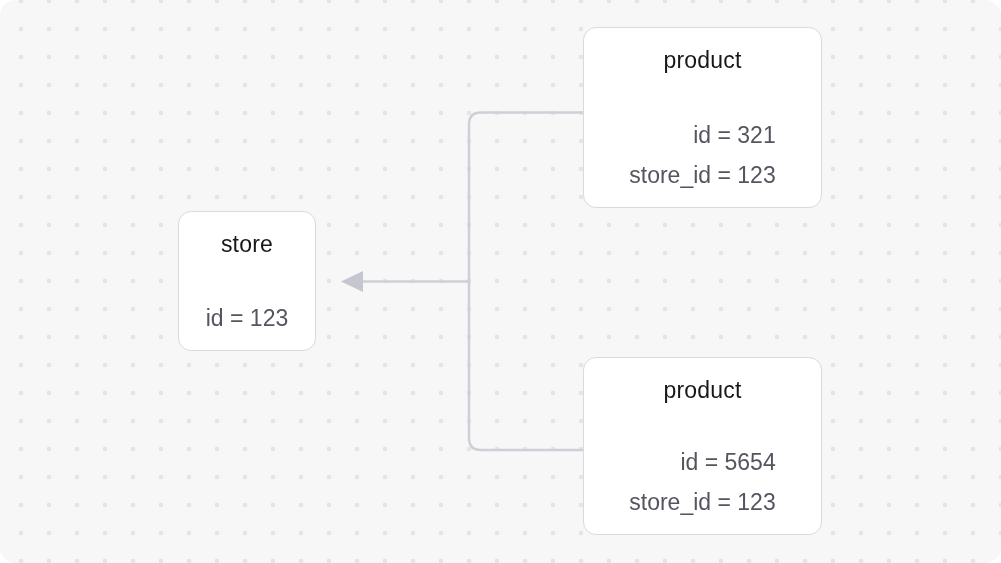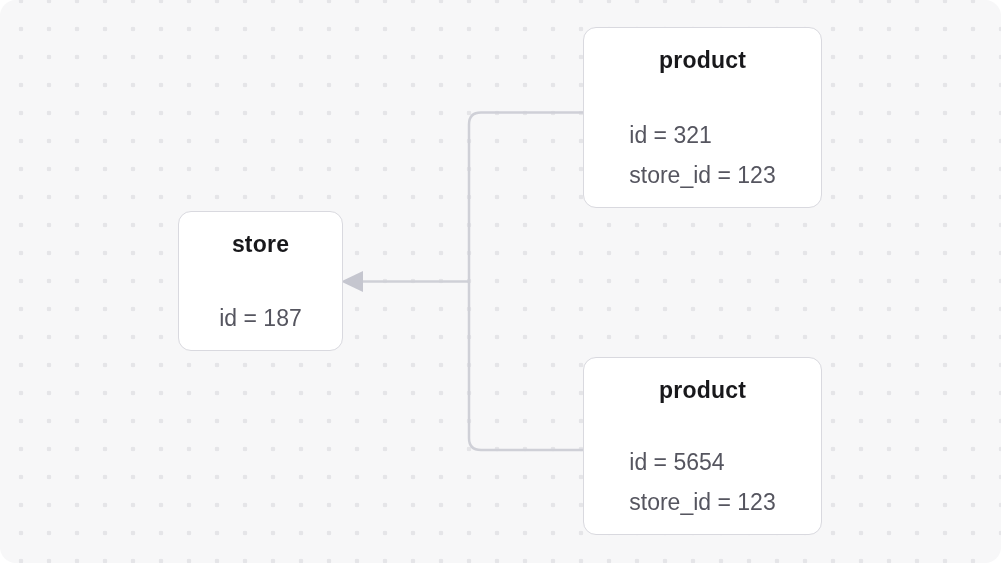--- a/index.html
+++ b/index.html
@@ -34,33 +34,33 @@
     box-sizing: border-box;
     background: #ffffff;
     border: 1.5px solid #d9d9df;
     border-radius: 13px;
     display: flex;
     flex-direction: column;
     justify-content: space-between;
     align-items: center;
     padding: 16px 10px 12px 10px;
   }
-  .node-store    { left: 178px; top: 211px; width: 165px; height: 140px; }
+  .node-store    { left: 178px; top: 211px; width: 138px; height: 140px; }
   .node-product1 { left: 583px; top:  27px; width: 239px; height: 181px; }
   .node-product2 { left: 583px; top: 357px; width: 239px; height: 178px; }
   .node-title {
     font-size: 23px;
     line-height: 32px;
-    font-weight: 700;
+    font-weight: 400;
     color: #18181b;
     text-align: center;
     letter-spacing: 0.2px;
   }
   .node-attrs {
-    text-align: left;
+    text-align: right;
   }
   .node-attr {
     font-size: 23px;
     line-height: 40px;
     font-weight: 400;
     color: #55555f;
     white-space: nowrap;
   }
 </style>
 </head>
@@ -70,21 +70,21 @@
 
   <svg class="edges-layer" width="1001" height="563" viewBox="0 0 1001 563" xmlns="http://www.w3.org/2000/svg">
     <path d="M 583 112.5 H 481 Q 469 112.5 469 124.5 V 438 Q 469 450 481 450 H 583" fill="none" stroke-width="2.5" stroke="#cfd0d7"></path>
     <path d="M 469 281.5 H 362" fill="none" stroke-width="2.5" stroke="#cfd0d7"></path>
     <polygon points="341,281.5 363,271 363,292" fill="#c5c6cf"></polygon>
   </svg>
 
   <div class="node node-store">
     <div class="node-title">store</div>
     <div class="node-attrs">
-      <div class="node-attr">id = 187</div>
+      <div class="node-attr">id = 123</div>
     </div>
   </div>
 
   <div class="node node-product1">
     <div class="node-title">product</div>
     <div class="node-attrs">
       <div class="node-attr">id = 321</div>
       <div class="node-attr">store_id = 123</div>
     </div>
   </div>

